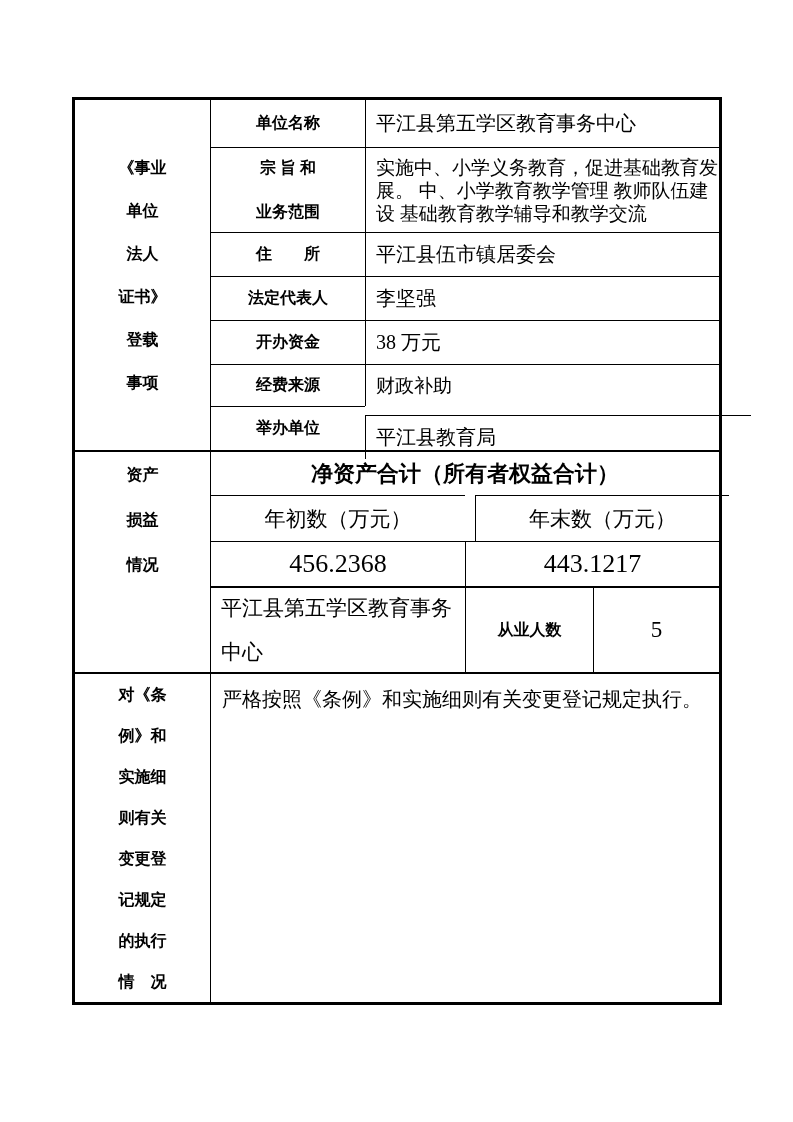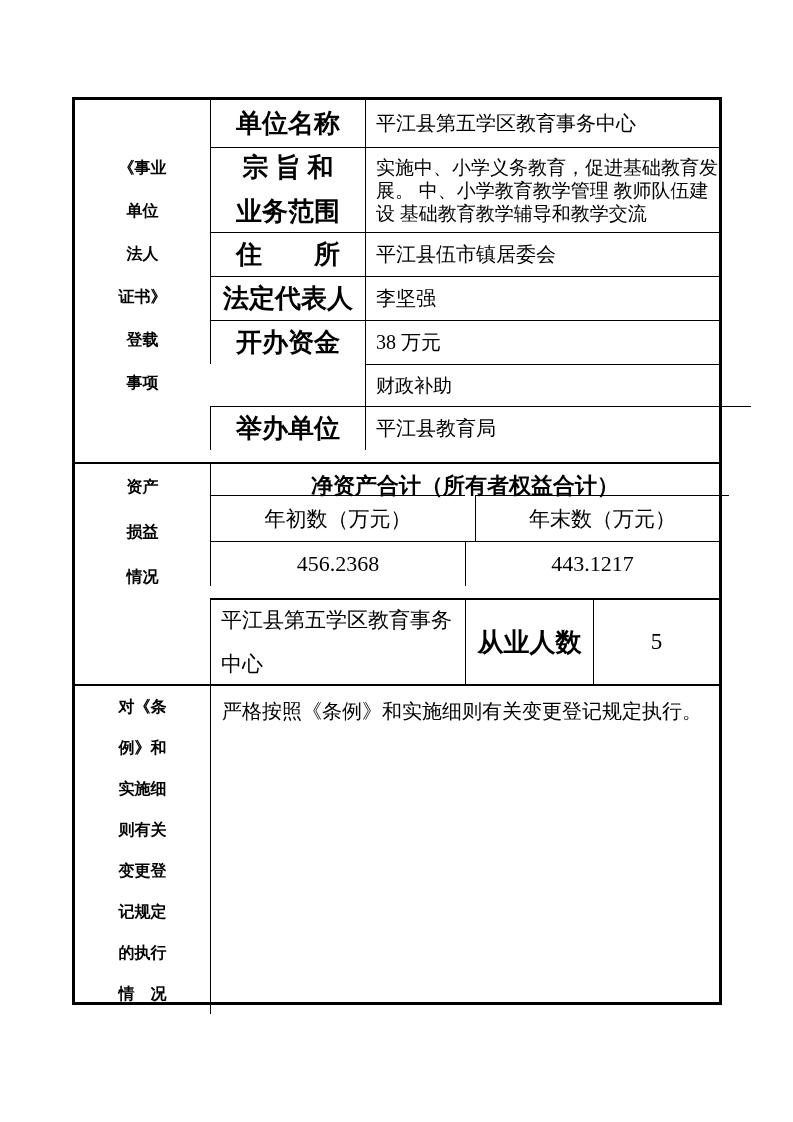--- a/index.html
+++ b/index.html
@@ -18,36 +18,36 @@
     background: #fff;
   }
   .cell {
     position: absolute; box-sizing: border-box;
     display: flex; flex-direction: column;
     align-items: center; justify-content: center;
     overflow: hidden;
   }
   .bl  { border-left: 1px solid #000; }
   .bt  { border-top: 1px solid #000; }
-  .bt2 { border-top: 2px solid #000; margin-top: 12px; }
-  .lab { font-weight: bold; font-size: 26px; text-align: center; }
+  .bt2 { border-top: 2px solid #000; }
+  .lab { font-weight: bold; font-size: 16px; text-align: center; }
   .side { font-weight: bold; font-size: 16px; }
   .side .ln { line-height: 43px; text-align: center; white-space: nowrap; }
   .side3 .ln { line-height: 45px; }
   .side8 .ln { line-height: 41px; }
   .val {
     align-items: flex-start; justify-content: center;
     font-size: 20px; padding-left: 10px; padding-right: 6px;
     text-align: left;
   }
   .vline { white-space: nowrap; line-height: 23px; font-size: 19px; }
   .lab2 .ln { line-height: 44px; white-space: nowrap; }
   .hdr { font-weight: bold; font-size: 22px; white-space: nowrap; }
   .colhdr { font-weight: normal; font-size: 21px; white-space: nowrap; }
-  .num { font-size: 22px; font-family: "Liberation Serif", serif; }
+  .num { font-size: 26px; font-family: "Liberation Serif", serif; }
   .online-val {
     font-size: 21px; line-height: 44px;
     padding-left: 10px; padding-right: 4px;
     align-items: flex-start; justify-content: center;
   }
   .staff-num { font-size: 23px; }
   .reg-val {
     align-items: flex-start; justify-content: flex-start;
     padding: 12px 8px 0 11px; font-size: 20px; text-align: left;
   }
@@ -82,24 +82,25 @@
 
     <div class="cell lab bl bt" style="left:135px;top:132px;width:155px;height:44px;">住　　所</div>
     <div class="cell val bl bt" style="left:290px;top:132px;width:354px;height:44px;">平江县伍市镇居委会</div>
 
     <div class="cell lab bl bt" style="left:135px;top:176px;width:155px;height:44px;">法定代表人</div>
     <div class="cell val bl bt" style="left:290px;top:176px;width:354px;height:44px;">李坚强</div>
 
     <div class="cell lab bl bt" style="left:135px;top:220px;width:155px;height:44px;">开办资金</div>
     <div class="cell val bl bt" style="left:290px;top:220px;width:354px;height:44px;">38 万元</div>
 
+    <div class="cell lab bl bt" style="left:135px;top:264px;width:155px;height:42px;">经费来源</div>
     <div class="cell val bl bt" style="left:290px;top:264px;width:354px;height:42px;font-size:19px;">财政补助</div>
 
     <div class="cell lab bl bt" style="left:135px;top:306px;width:155px;height:44px;">举办单位</div>
-    <div class="cell val bl bt" style="left:290px;top:306px;width:386px;height:44px;">平江县教育局</div>
+    <div class="cell val bl bt" style="left:290px;top:315px;width:386px;height:44px;">平江县教育局</div>
 
     <div class="cell side side3 bt2" style="left:0;top:350px;width:135px;height:136px;">
       <div class="ln">资产</div>
       <div class="ln">损益</div>
       <div class="ln">情况</div>
     </div>
 
     <div class="cell hdr bl bt2" style="left:135px;top:350px;width:509px;height:45px;">净资产合计（所有者权益合计）</div>
 
     <div class="cell colhdr bl bt" style="left:135px;top:395px;width:255px;height:46px;">年初数（万元）</div>

